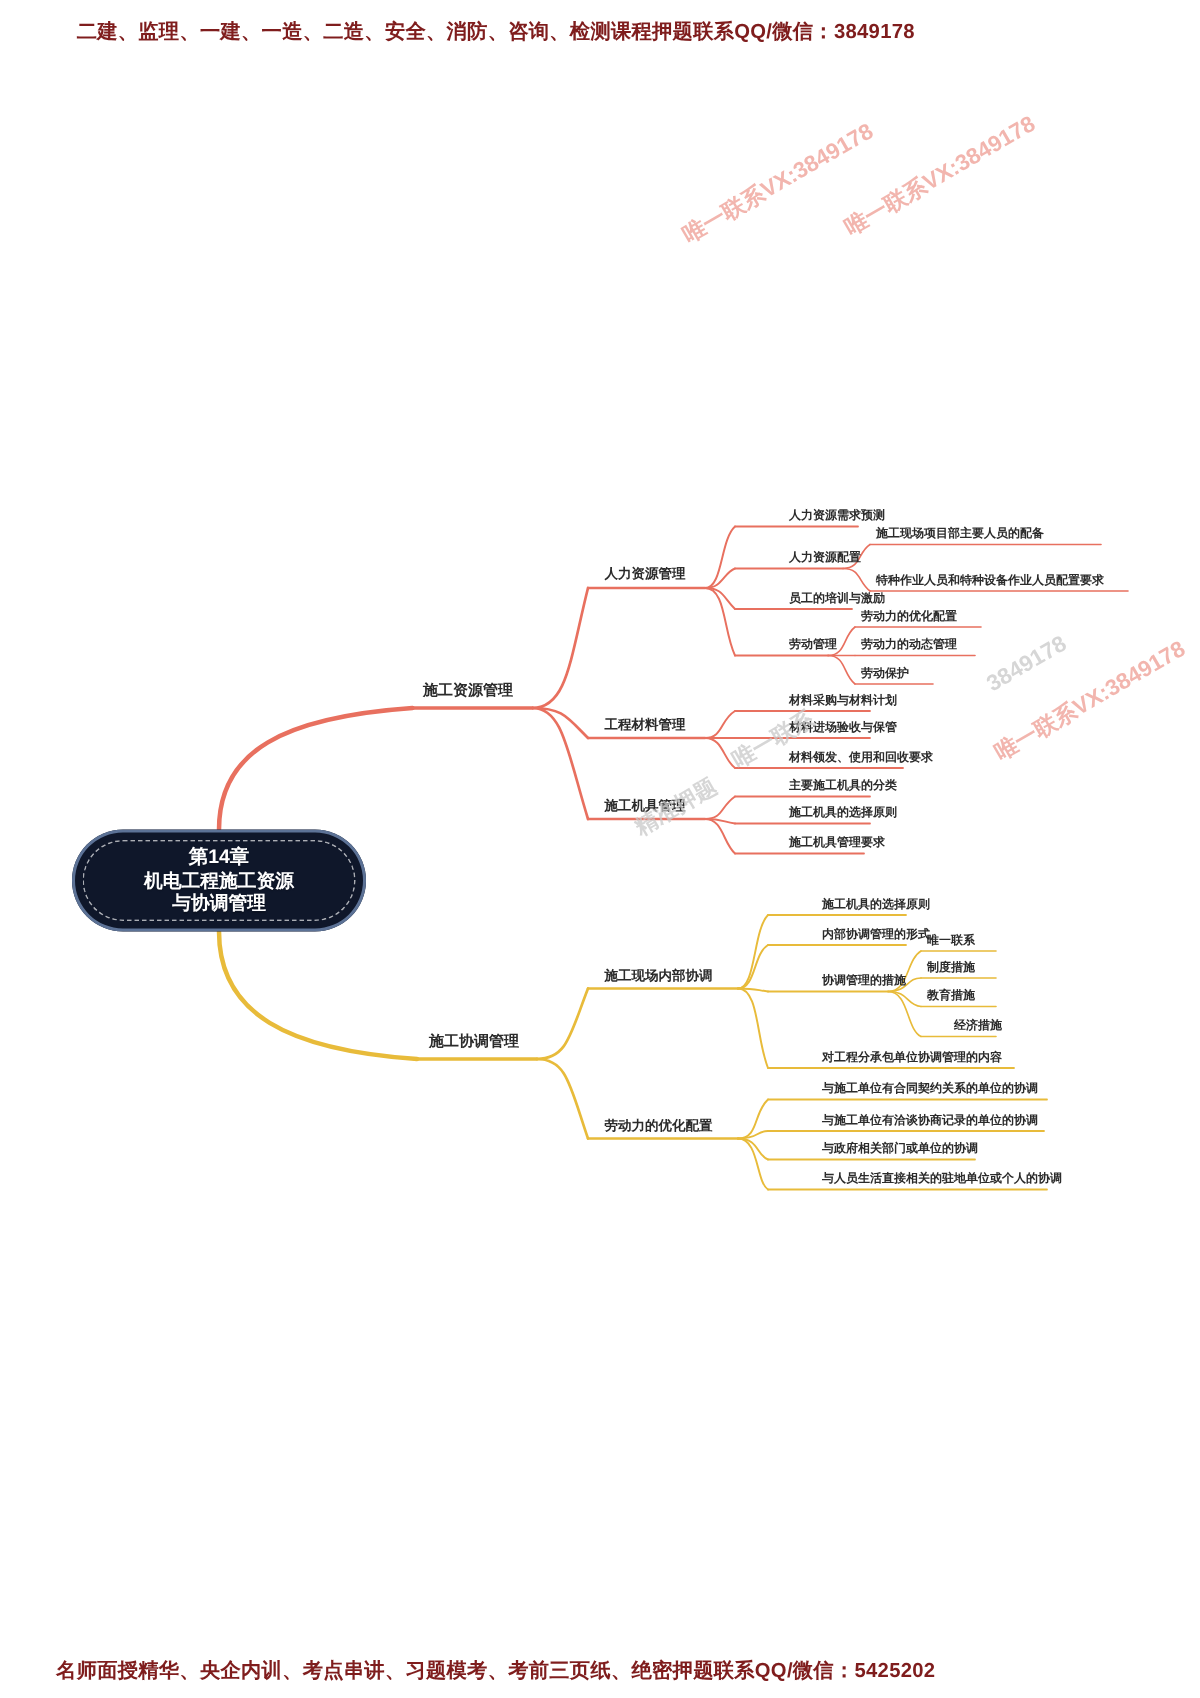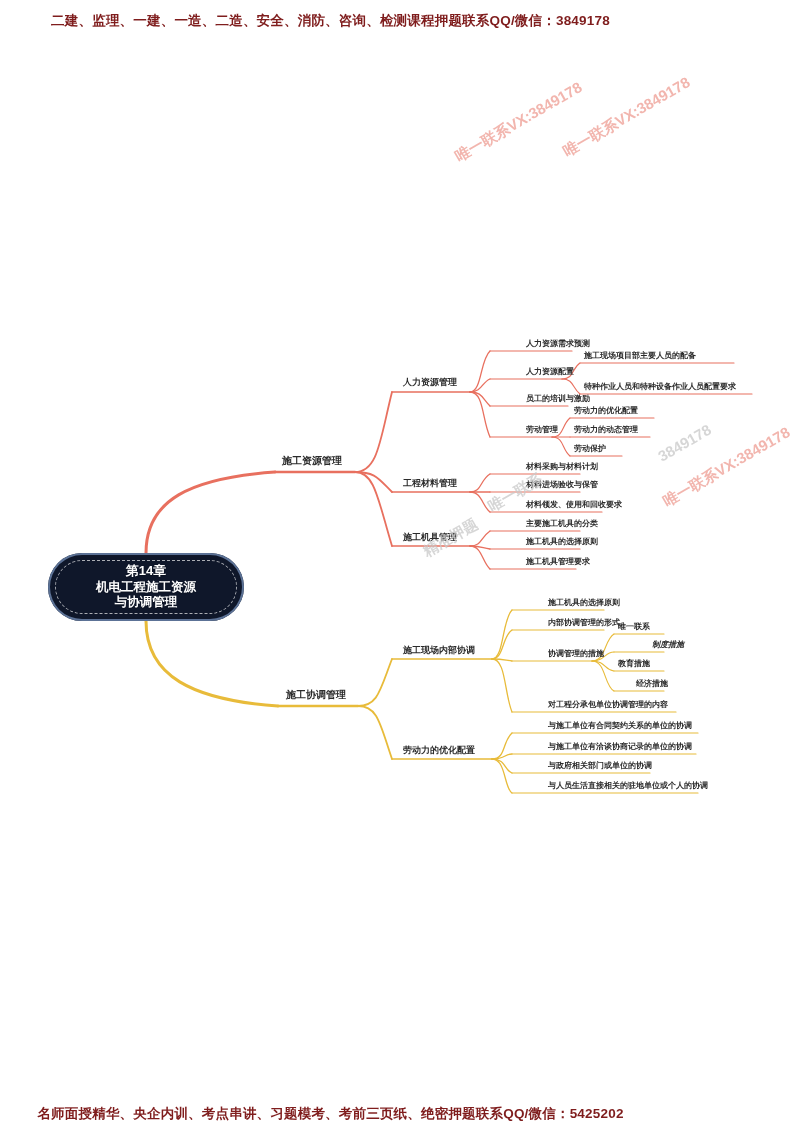--- a/index.html
+++ b/index.html
@@ -243,21 +243,21 @@
   <div class="node lvl1 ul-none" style="left:286px; top:690px;">施工协调管理</div>
 
   <div class="node lvl2 ul-none" style="left:403px; top:646px;">施工现场内部协调</div>
   <div class="node lvl2 ul-none" style="left:403px; top:746px;">劳动力的优化配置</div>
 
   <div class="node lvl3 ul-none" style="left:516px; top:599px;">施工机具的选择原则</div>
   <div class="node lvl3 ul-none" style="left:516px; top:619px;">内部协调管理的形式</div>
 
   <div class="node lvl3 ul-none" style="left:516px; top:650px;">协调管理的措施</div>
   <div class="node lvl4 ul-none" style="left:618px; top:623px;">唯一联系</div>
-  <div class="node lvl4 ul-none" style="left:652px; top:641px;font-style:italic;">制度措施</div>
+  <div class="node lvl4 ul-none" style="left:618px; top:641px;">制度措施</div>
   <div class="node lvl4 ul-none" style="left:618px; top:660px;">教育措施</div>
   <div class="node lvl4 ul-none" style="left:618px; top:680px;margin-left:18px;">经济措施</div>
 
   <div class="node lvl3 ul-none" style="left:516px; top:701px;">对工程分承包单位协调管理的内容</div>
 
   <div class="node lvl3 ul-none" style="left:516px; top:722px;">与施工单位有合同契约关系的单位的协调</div>
   <div class="node lvl3 ul-none" style="left:516px; top:743px;">与施工单位有洽谈协商记录的单位的协调</div>
   <div class="node lvl3 ul-none" style="left:516px; top:762px;">与政府相关部门或单位的协调</div>
   <div class="node lvl3 ul-none" style="left:516px; top:782px;">与人员生活直接相关的驻地单位或个人的协调</div>
 

